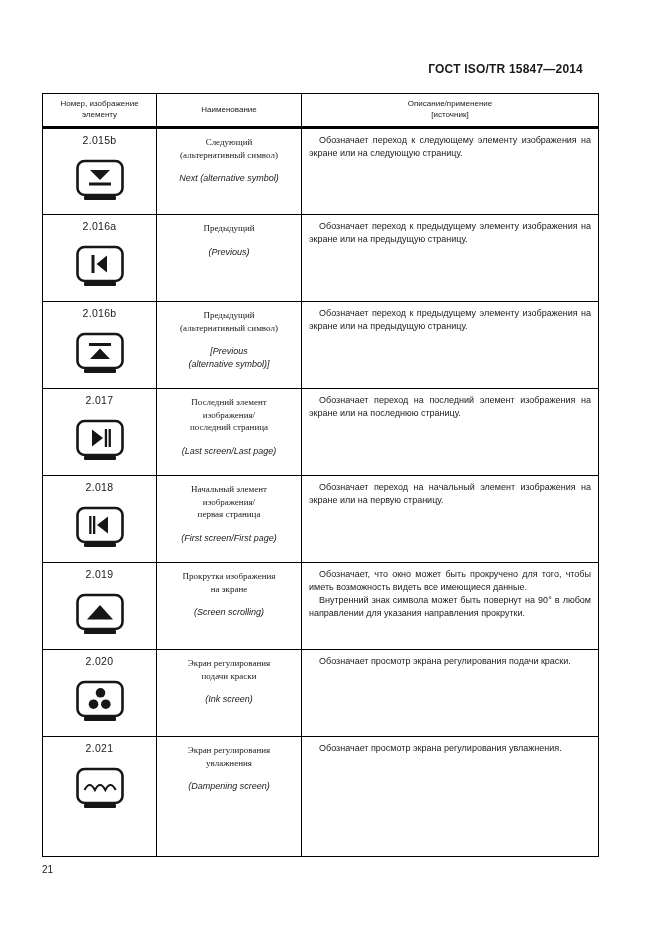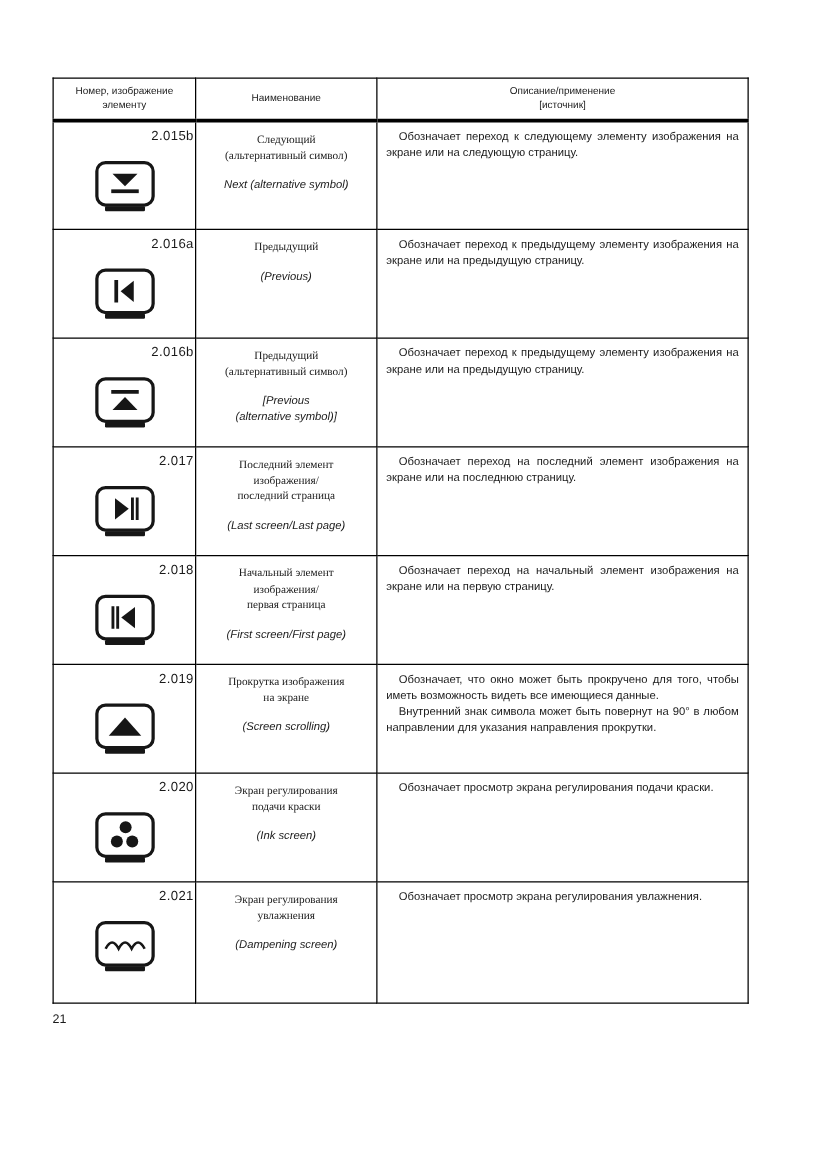--- a/index.html
+++ b/index.html
@@ -40,23 +40,23 @@
     font-size:8px;
     line-height:1.35;
     text-align:center;
     vertical-align:middle;
     white-space:pre-line;
     border-bottom:3px solid #000;
     padding:2px 4px;
   }
   tr.trow td{vertical-align:top;}
   tr.trow{height:87px;}
-  tr.trow.tall{height:97px;}
+  tr.trow.tall{height:120px;}
   td.symbol-cell{
-    text-align:right;
+    text-align:center;
     padding-top:5px;
   }
   .sym-number{
     font-size:10.5px;
     letter-spacing:.3px;
   }
   .sym-icon{
     display:block;
     margin:13px auto 0 auto;
   }
@@ -85,20 +85,21 @@
   }
   svg .ln{fill:#161616;}
   svg .ol{fill:#ffffff;stroke:#161616;stroke-width:2.6;}
   svg .wv{fill:none;stroke:#161616;stroke-width:2.1;}
 </style>
 </head>
 <body>
 
 <div class="page">
 
+  <p class="doc-title">ГОСТ ISO/TR 15847—2014</p>
 
   <table class="sym">
     <tbody>
         <tr class="thead">
       <th class="c1">Номер, изображение
 элементу</th>
       <th class="c2">Наименование</th>
       <th class="c3">Описание/применение
 [источник]</th>
     </tr>

